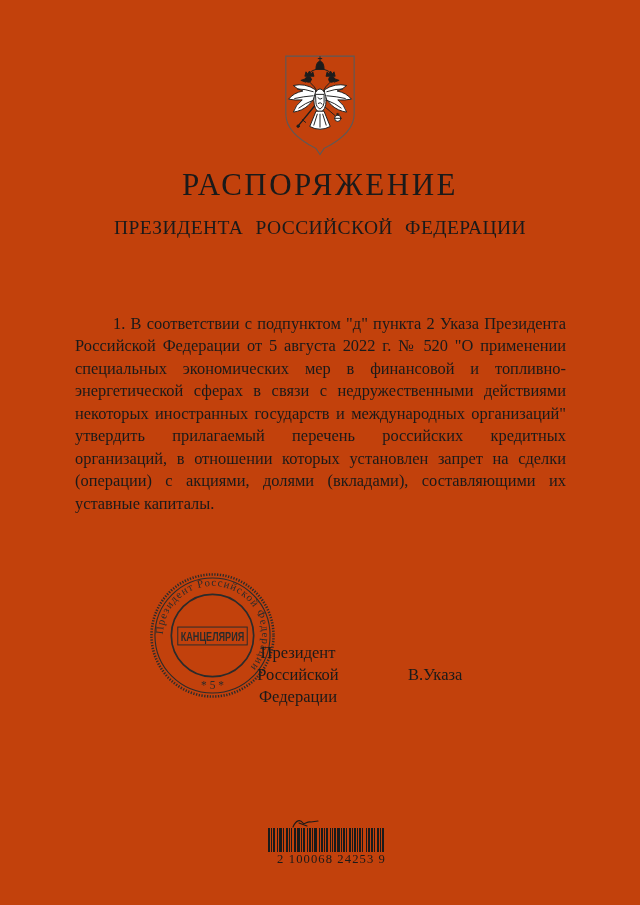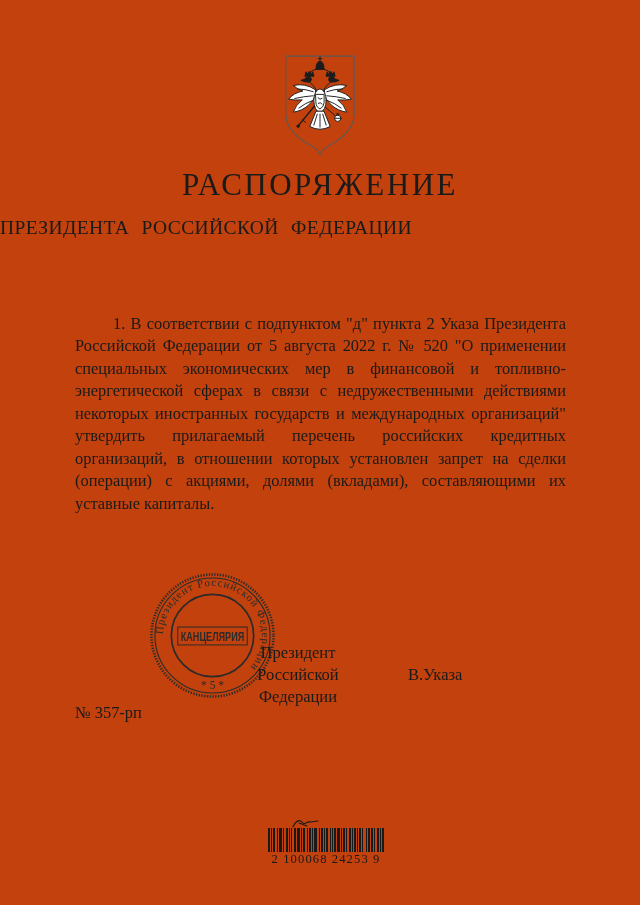--- a/index.html
+++ b/index.html
@@ -8,35 +8,35 @@
     font-family:"Liberation Serif",serif;color:#1a1a1a;overflow:hidden;
   }
   .coat{position:absolute;left:279px;top:54px;width:82px;height:104px;}
   .title{
     position:absolute;left:0;top:167px;width:640px;margin:0;
     text-align:center;font-size:31px;font-weight:normal;
     letter-spacing:2.5px;white-space:nowrap;
   }
   .subtitle{
     position:absolute;left:0;top:217px;width:640px;margin:0;
-    font-size:19.5px;font-weight:normal;
+    text-align:center;font-size:19.5px;font-weight:normal;
     letter-spacing:0.4px;word-spacing:7px;white-space:nowrap;
   }
   .body-text{
     position:absolute;left:75px;top:313px;width:491px;
     font-size:16.4px;line-height:22.45px;text-align:justify;
   }
   .body-text p{margin:0;text-indent:38px;}
   .stamp{position:absolute;left:148px;top:571px;width:129px;height:129px;}
   .sig{position:absolute;left:222px;top:642px;font-size:16.5px;line-height:22px;}
   .sig-col{width:152px;text-align:center;}
   .sig-name{position:absolute;left:186px;top:22px;white-space:nowrap;}
   .footer-block{position:absolute;left:75px;top:701px;font-size:16.4px;line-height:23px;}
   .scribble{position:absolute;left:291px;top:817px;width:30px;height:12px;}
-  .barcode{position:absolute;left:266px;top:828px;width:120px;text-align:center;}
+  .barcode{position:absolute;left:266px;top:828px;width:120px;text-align:right;}
   .bars{display:flex;height:24px;justify-content:center;}
   .bars div{height:100%;}
   .barcode-digits{
     font-size:12.6px;letter-spacing:1.1px;margin-top:0px;
     font-family:"Liberation Serif",serif;white-space:nowrap;
   }
   .stamp text{font-family:"Liberation Serif",serif;}
   .stamp .office{font-family:"Liberation Sans",sans-serif;font-weight:bold;}
 </style>
 </head>
@@ -115,21 +115,20 @@
 
   <div class="sig">
     <div class="sig-col">
       <div>Президент</div>
       <div>Российской Федерации</div>
     </div>
     <div class="sig-name">В.Указа</div>
   </div>
 
   <div class="footer-block">
-    <div>№ 357-рп</div>
   </div>
 
   <svg class="scribble" viewBox="0 0 30 12" aria-hidden="true">
     <path d="M2,10 C5,3 9,2 12,6 C13,8 16,4 20,5 L27,4 M8,6 L16,9" fill="none" stroke="#1a1a1a" stroke-width="1.1" stroke-linecap="round"></path>
   </svg>
 
   <div class="barcode">
     <div class="bars" id="bars">
         <div style="width: 2px; background: rgb(26, 26, 26);"></div>
         <div style="width: 1px; background: transparent;"></div>

